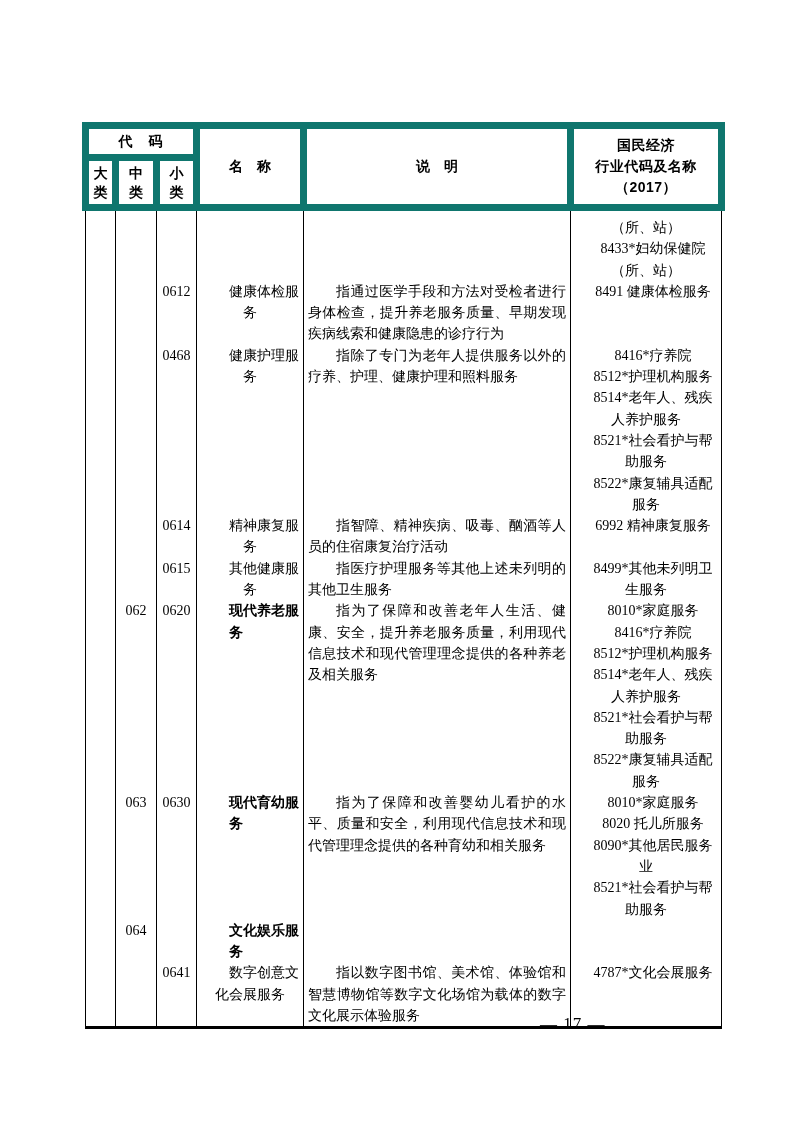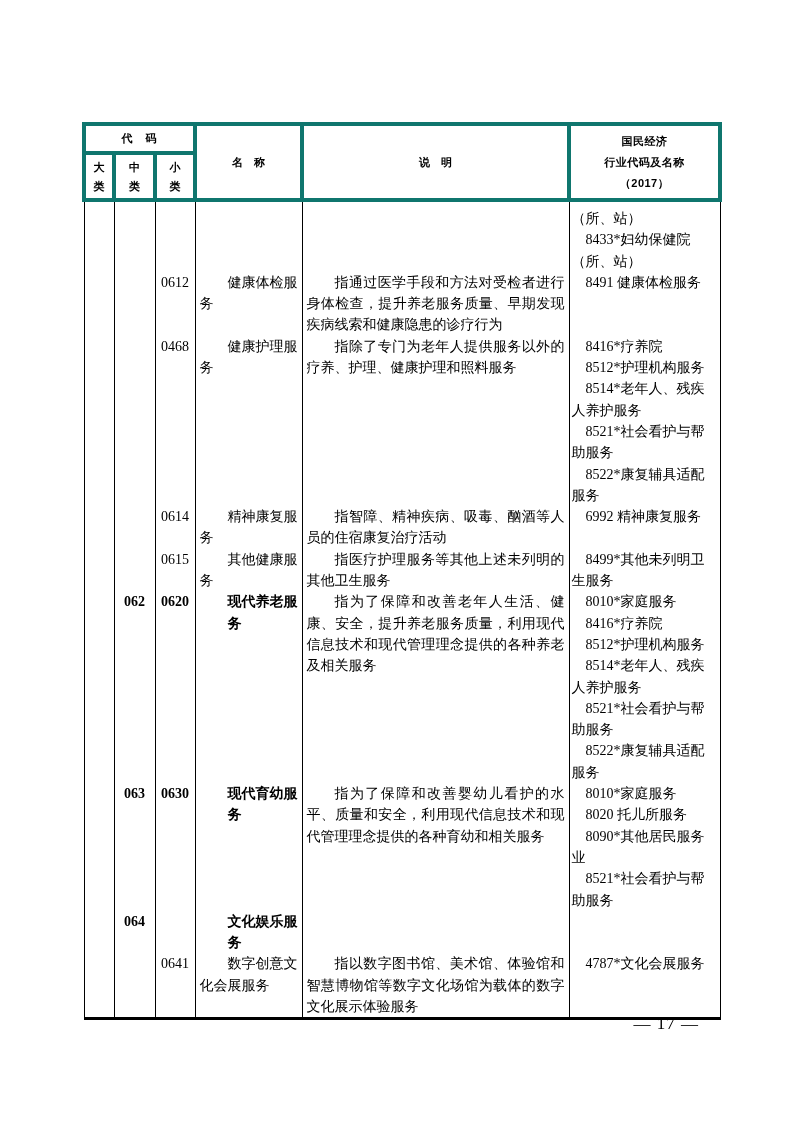--- a/index.html
+++ b/index.html
@@ -10,52 +10,52 @@
   }
   .sheet { position:absolute; inset:0; background:#fff; overflow:hidden; }
 
   table.cls {
     position:absolute; left:82px; top:122px; width:636px;
     border-collapse:collapse; table-layout:fixed;
     border-left:1px solid #000; border-right:1px solid #000;
     border-top:3px solid #000; border-bottom:3px solid #000;
   }
   th {
-    border:4px solid #0f766e; padding:0;
+    border:7px solid #0f766e; padding:0;
     font-family:"Liberation Sans","DejaVu Sans",sans-serif;
-    font-weight:bold; font-size:11px; text-align:center; vertical-align:middle;
+    font-weight:bold; font-size:14px; text-align:center; vertical-align:middle;
   }
   .th-code  { height:25px; letter-spacing:1px; }
   .th-sub   { height:43px; line-height:19px; white-space:pre-line; }
   .th-multi { white-space:pre-line; line-height:21px; letter-spacing:0.5px;margin-top:14px; }
 
   td {
     border-left:1px solid #000; border-right:1px solid #000;
     vertical-align:top; padding:0 4px;
     font-size:14px; line-height:21.3px;
   }
   td.ind { padding:0 2px; }
-  td p { margin:0; }
+  td p { margin:0;text-align:center; }
   td.code { text-align:center; padding:0 1px; }
   td.name p { text-indent:2em; }
   td.desc p { text-indent:2em; text-align:justify; }
   td.ind  p { text-indent:1em; }
 
-  tr.row-bold td.code { font-weight:bold; }
+  tr.row-bold td.code { font-weight:normal; }
   tr.row-bold td.name p {
     font-weight:bold; text-indent:0;
     font-family:"Liberation Sans","DejaVu Sans",sans-serif;
     text-align:justify; text-align-last:justify;margin-left:28px;
   }
   tr.row-cont td { padding-top:6px; }
   tr.row-cont td.ind p:first-child { text-indent:0; }
 
   .footer {
-    position:absolute; left:524px; top:1014px; width:175px;
-    text-align:right; font-size:17px; letter-spacing:1px;
+    position:absolute; left:540px; top:1014px; width:175px;
+    text-align:left; font-size:17px; letter-spacing:1px;
   }
 </style>
 </head>
 <body>
 
 <div class="sheet">
 
   <table class="cls">
     <colgroup>
       <col style="width:30px">

